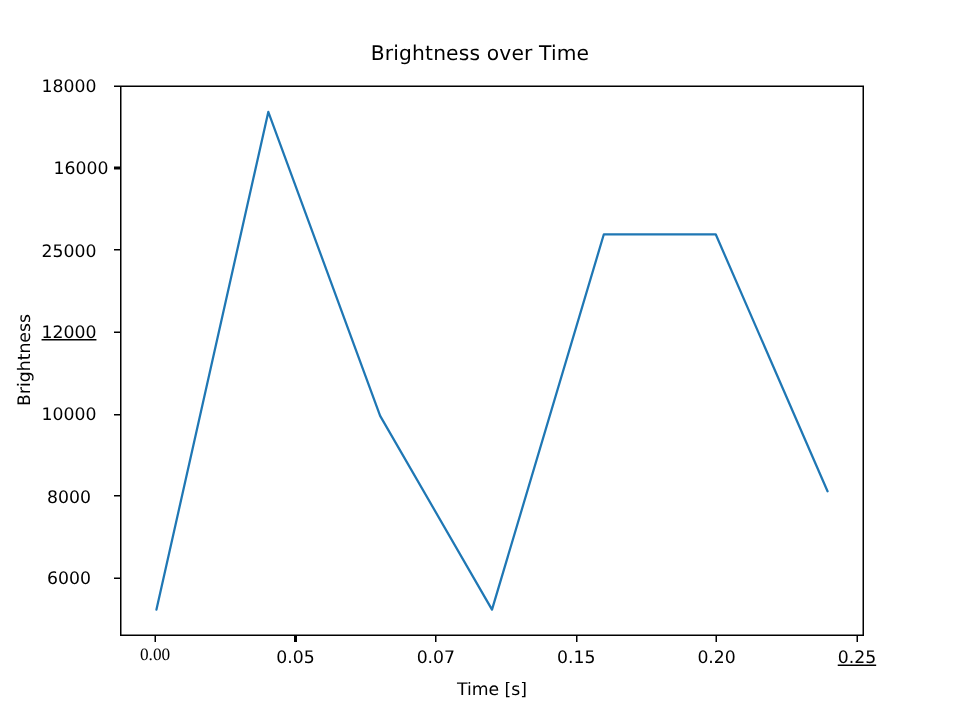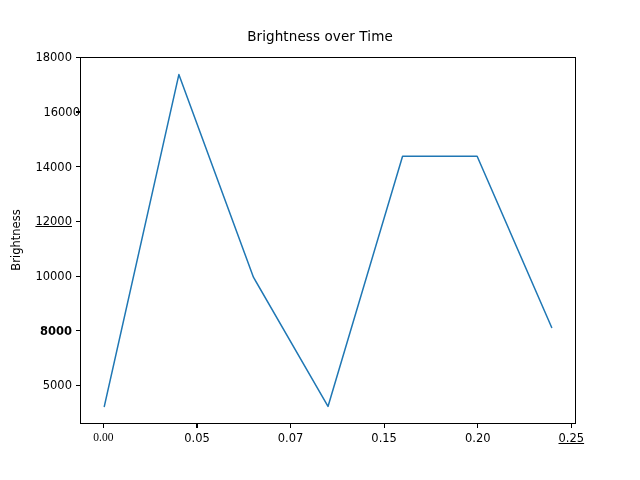--- a/index.html
+++ b/index.html
@@ -41,21 +41,21 @@
     left: 0;
     top: 0;
     width: 100%;
     height: 100%;
     overflow: visible;
   }
   .ytick-label {
     position: absolute;
     right: 0;
     width: 52px;
-    text-align: right;
+    text-align: center;
     font-size: 11.5px;
     color: #000000;
     transform: translateY(-50%);
     white-space: nowrap;
   }
   .ytick-mark {
     position: absolute;
     width: 3.6px;
     height: 1.05px;
     background: #000000;
@@ -102,32 +102,33 @@
   .tick-layer { position: absolute; left: 0; top: 0; width: 640px; height: 480px; pointer-events: none; }
 </style>
 </head>
 <body>
 
 <div id="figure">
 
   <div id="chart-title">Brightness over Time</div>
 
   <div id="ylabel">Brightness</div>
+  <div id="xlabel">Time [s]</div>
 
   <div class="tick-layer" id="tick-layer">
       <div class="ytick-mark" style="top: 384.94px;"></div>
-      <div class="ytick-label" style="top: 385.44px; right: 568px;">5000</div>
+      <div class="ytick-label" style="top: 385.44px; right: 568px;">6000</div>
       <div class="ytick-mark" style="top: 330.246px;"></div>
-      <div class="ytick-label" style="top: 330.746px; right: 568px; font-weight: bold;">8000</div>
+      <div class="ytick-label" style="top: 330.746px; right: 568px;">8000</div>
       <div class="ytick-mark" style="top: 275.551px;"></div>
       <div class="ytick-label" style="top: 276.051px; right: 568px;">10000</div>
       <div class="ytick-mark" style="top: 220.857px;"></div>
       <div class="ytick-label" style="top: 221.357px; right: 568px; text-decoration: underline;">12000</div>
       <div class="ytick-mark" style="top: 166.162px;"></div>
-      <div class="ytick-label" style="top: 166.662px; right: 568px;">14000</div>
+      <div class="ytick-label" style="top: 166.662px; right: 568px;">25000</div>
       <div class="ytick-mark" style="top: 111.468px;"></div>
       <div class="ytick-label" style="top: 111.968px; right: 560px;">16000</div>
       <div class="ytick-mark" style="top: 56.7735px;"></div>
       <div class="ytick-label" style="top: 57.2735px; right: 568px;">18000</div>
       <div class="xtick-mark" style="left: 102.896px;"></div>
       <div class="xtick-label" style="left: 103.396px; font-family: Liberation Serif, serif;">0.00</div>
       <div class="xtick-mark" style="left: 196.481px;"></div>
       <div class="xtick-label" style="left: 196.981px;">0.05</div>
       <div class="xtick-mark" style="left: 290.066px;"></div>
       <div class="xtick-label" style="left: 290.566px;">0.07</div>

